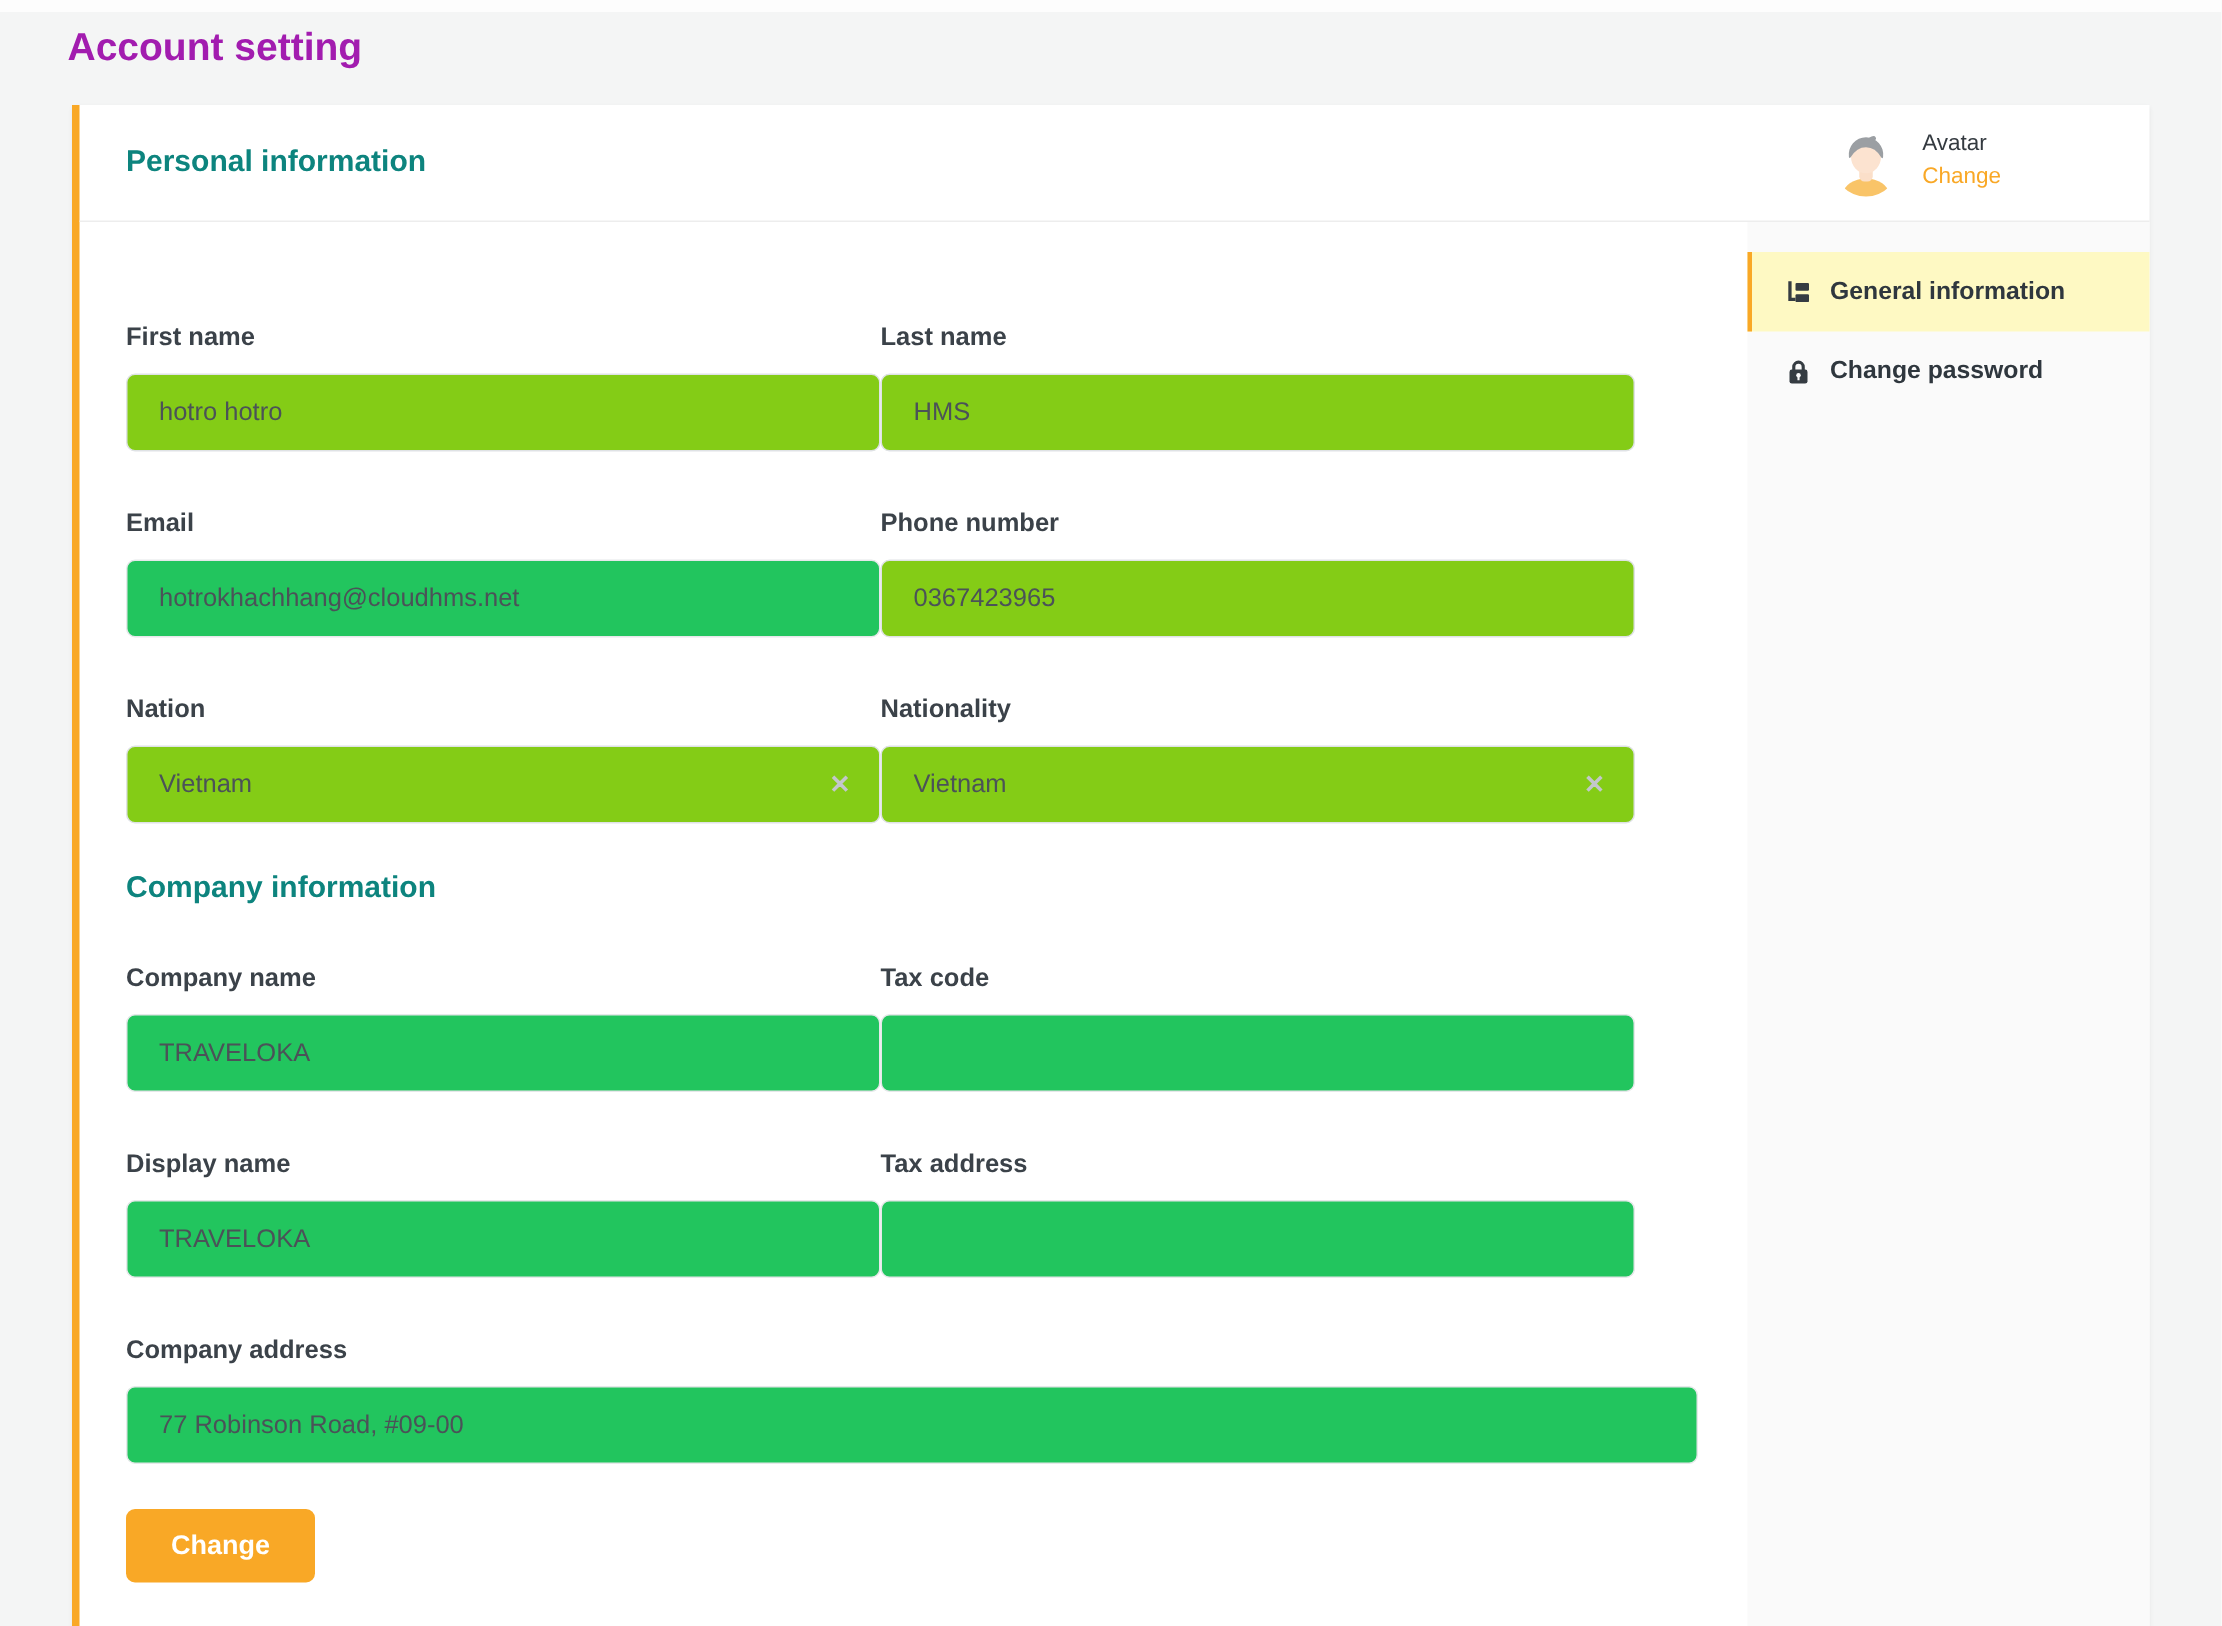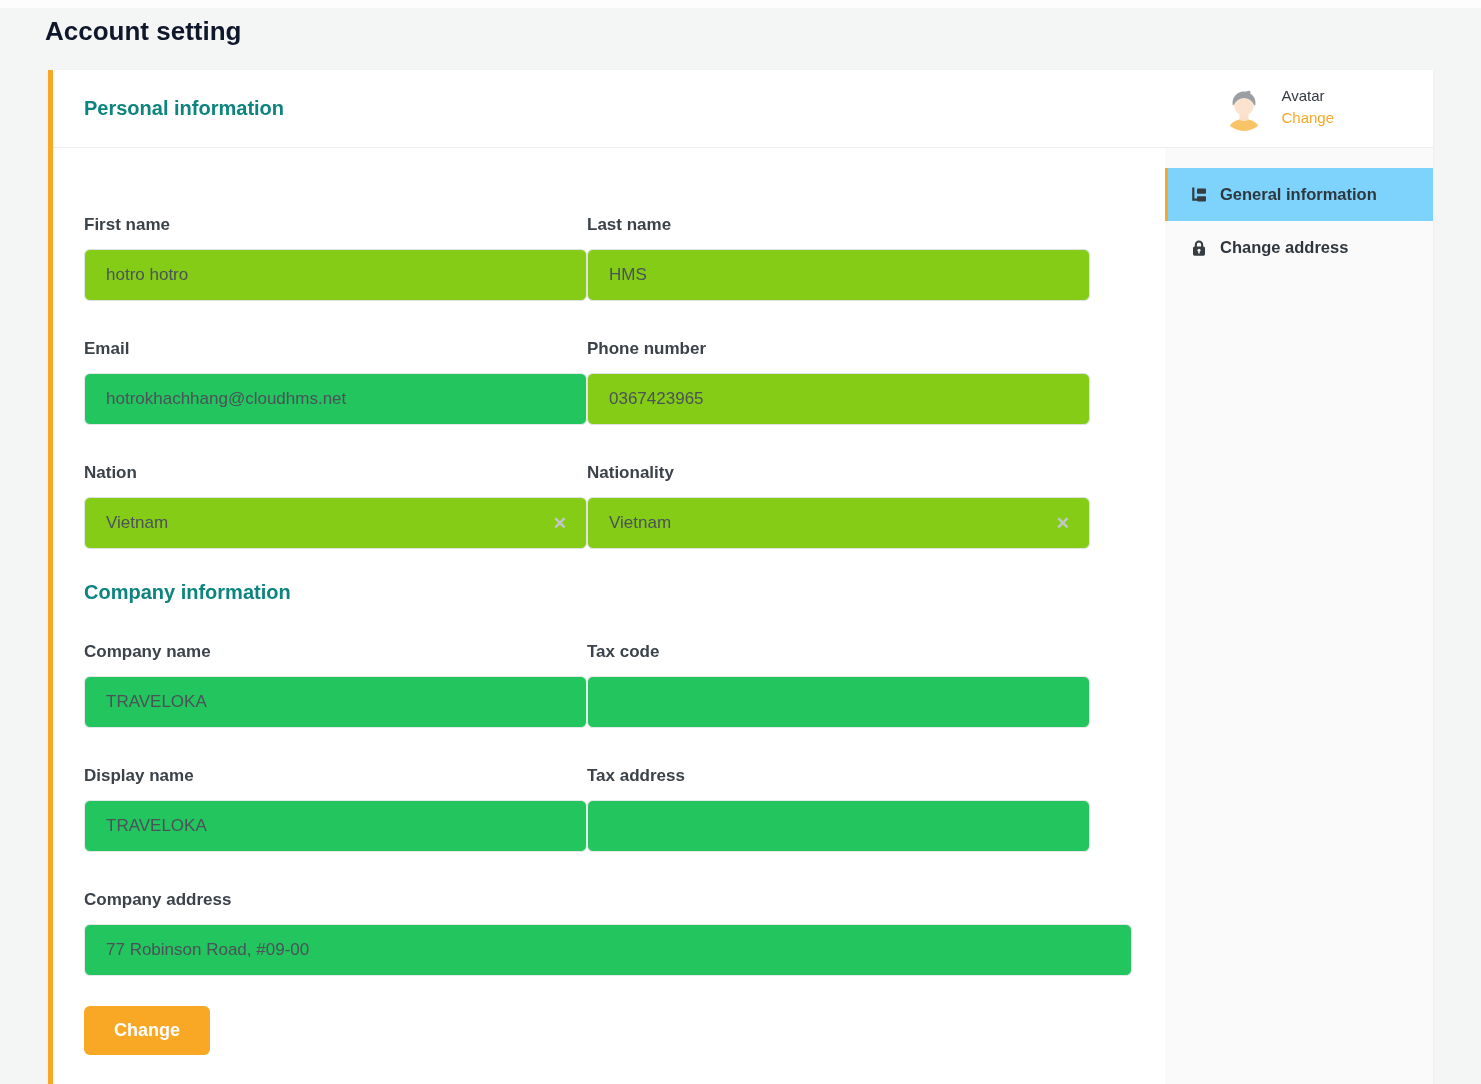--- a/index.html
+++ b/index.html
@@ -6,21 +6,21 @@
   html, body { width: 1481px; height: 1084px; overflow: hidden; }
   body {
     font-family: "Liberation Sans", sans-serif;
     background: #f4f5f5;
     color: #343b41;
   }
   .top-strip { height: 8px; background: #fdfdfd; }
   .page-title {
     font-size: 26px;
     font-weight: 700;
-    color: #0f172a;
+    color: #a21caf;
     padding: 7px 0 0 45px;
     line-height: 32px;
   }
   .card {
     margin: 23px 48px 0 48px;
     background: #ffffff;
     border-left: 5px solid #F9A826;
     box-shadow: 0 1px 3px rgba(0,0,0,0.06);
     min-height: 1030px;
     display: flex;
@@ -118,21 +118,21 @@
     align-items: center;
     gap: 11px;
     padding-left: 21px;
     font-size: 16.5px;
     font-weight: 700;
     color: #2f373e;
     cursor: pointer;
     border-left: 3px solid transparent;
   }
   .nav-item.active {
-    background: #7dd3fc;
+    background: #fef9c3;
     border-left-color: #F9A826;
   }
   .nav-icon { width: 20px; height: 20px; color: #353c42; flex: 0 0 20px; }
 </style>
 </head>
 <body>
 
 <div class="top-strip"></div>
 <h1 class="page-title">Account setting</h1>
 
@@ -268,18 +268,18 @@
         </svg>
         <span>General information</span>
       </div>
       <div class="nav-item">
         <svg class="nav-icon" viewBox="0 0 20 20">
           <path d="M5.8 9 V6.6 a4.2 4.2 0 0 1 8.4 0 V9 h-2.1 V6.6 a2.1 2.1 0 0 0 -4.2 0 V9 Z" fill="currentColor"></path>
           <rect x="4" y="8.4" width="12" height="9.3" rx="1.6" fill="currentColor"></rect>
           <circle cx="10" cy="12.2" r="1.5" fill="#fafafa"></circle>
           <rect x="9.3" y="12.8" width="1.4" height="2.7" fill="#fafafa"></rect>
         </svg>
-        <span>Change address</span>
+        <span>Change password</span>
       </div>
     </aside>
 
   </div>
 </div>
 
 </body></html>

